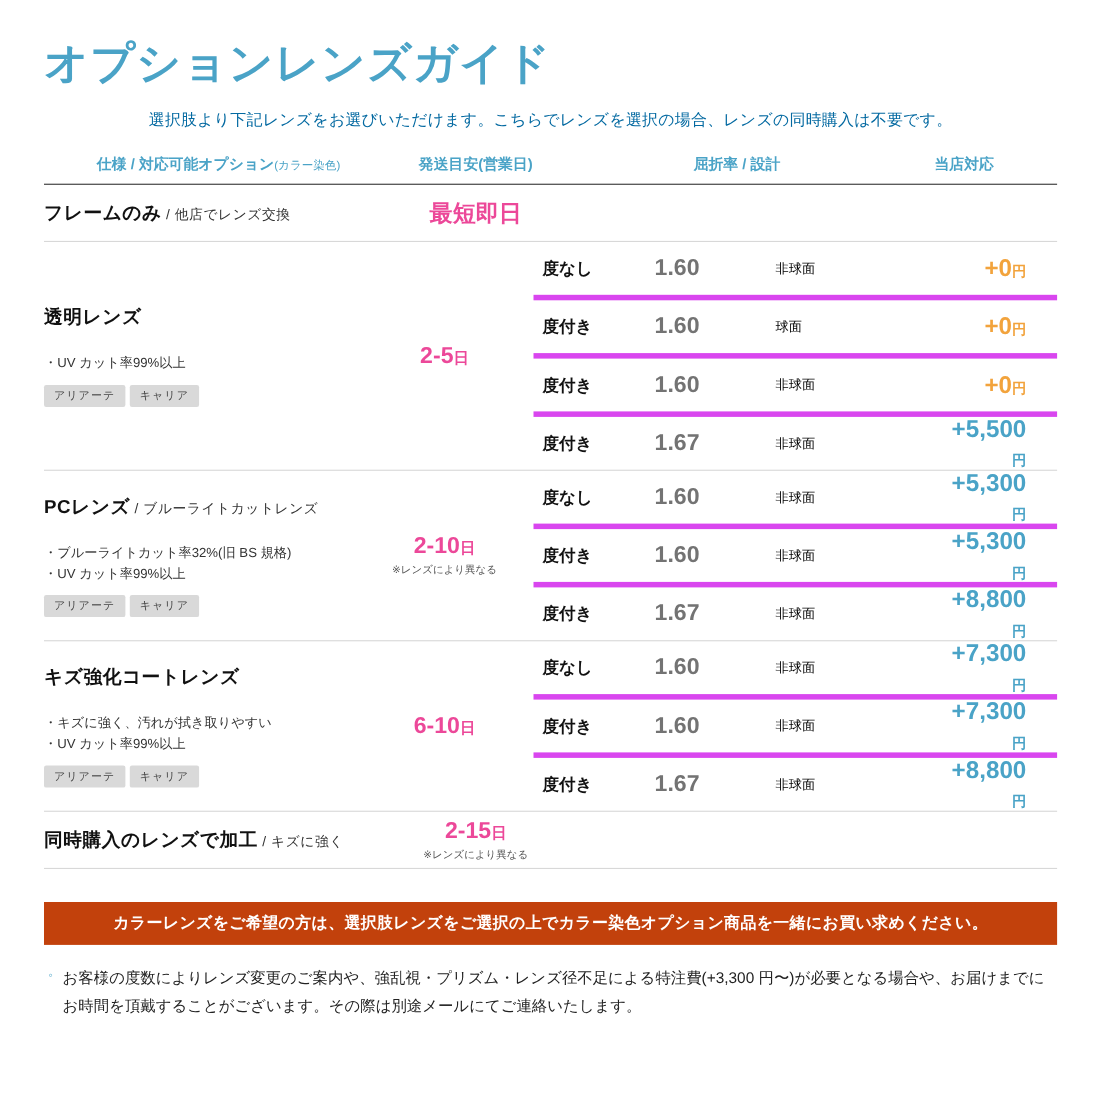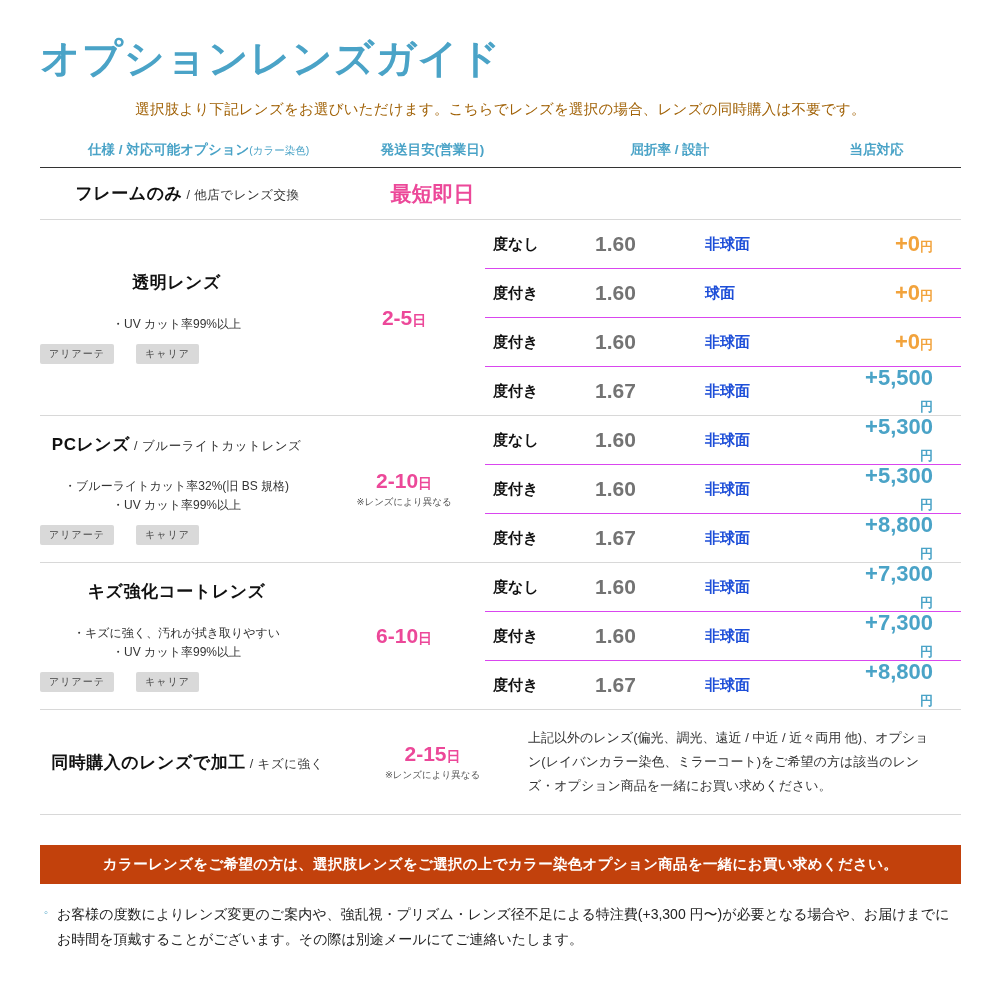--- a/index.html
+++ b/index.html
@@ -17,21 +17,21 @@
     color:#4aa3c7;
     font-size:40px;
     font-weight:bold;
     letter-spacing:1px;
     margin:34px 0 0 0;
     line-height:1.2;
   }
   .subtitle{
     text-align:center;
     font-size:14.5px;
-    color:#a16207;
+    color:#0369a1;
     margin:18px 0 0 0;
     letter-spacing:.2px;
   }
 
   
   .colhead{
     display:flex;
     align-items:flex-end;
     color:#4aa3c7;
     font-size:13.5px;
@@ -44,51 +44,51 @@
   .colhead .c3{width:300px;text-align:center;}
   .colhead .c4{flex:1;text-align:center;padding-right:28px;}
   .small{font-size:10.5px;font-weight:normal;}
 
   
   .tbl{border-top:1.5px solid #333;}
   .row{display:flex;border-bottom:1px solid #d8d8d8;}
   .cell-name{
     width:305px;box-sizing:border-box;
     padding:14px 10px 14px 0;
-    display:flex;flex-direction:column;justify-content:center;text-align:center;
+    display:flex;flex-direction:column;justify-content:center;
   }
   .cell-ship{
     width:175px;box-sizing:border-box;
     display:flex;flex-direction:column;align-items:center;justify-content:center;
     text-align:center;
   }
   .cell-right{flex:1;display:flex;flex-direction:column;justify-content:center;}
 
   .lens-name{font-size:17px;font-weight:bold;color:#111;letter-spacing:.5px;}
   .lens-name .sub{font-size:12.5px;font-weight:normal;color:#333;}
   .bullets{margin-top:21px;}
   .bullets div{font-size:12px;color:#333;line-height:1.55;}
 
-  .tags{margin-top:10px;display:flex;gap:22px;}
+  .tags{margin-top:10px;display:flex;gap:4px;}
   .tag{
     background:#d9d9d9;color:#444;
     font-size:10px;letter-spacing:1px;
     padding:3px 9px;border-radius:2px;white-space:nowrap;
   }
 
   .ship-main{font-size:21px;font-weight:bold;color:#ec4899;}
   .ship-main .unit{font-size:14px;}
   .ship-note{font-size:9.5px;color:#555;margin-top:3px;}
 
   
-  .spec{display:flex;align-items:center;height:48px;border-bottom:1px solid #d946ef;}
+  .spec{display:flex;align-items:center;height:48px;border-bottom:5px solid #d946ef;}
   .spec:last-child{border-bottom:none;}
   .spec .s-type{width:110px;font-size:15px;font-weight:bold;color:#111;padding-left:8px;box-sizing:border-box;}
   .spec .s-index{width:110px;font-size:21px;font-weight:bold;color:#737373;text-align:left;}
-  .spec .s-design{width:160px;font-size:15px;font-weight:bold;color:#1d4ed8;}
+  .spec .s-design{width:160px;font-size:12px;font-weight:normal;color:#000000;}
   .spec .s-price{flex:1;text-align:right;padding-right:28px;font-size:22px;font-weight:bold;}
   .spec .s-price .yen{font-size:13px;font-weight:bold;}
   .price-zero{color:#f2a33c;}
   .price-add{color:#4aa3c7;}
 
   .desc{
     font-size:13px;color:#333;line-height:1.85;
     padding:16px 28px 16px 8px;
   }
 
@@ -277,23 +277,20 @@
         <div class="lens-name">
           <span>同時購入のレンズで加工</span><span class="sub"> / キズに強く</span>
         </div>
       </div>
       <div class="cell-ship">
         <div class="ship-main">
           <span>2-15</span><span class="unit">日</span>
         </div>
         <div class="ship-note">※レンズにより異なる</div>
       </div>
-      <div class="cell-right">
-        <div class="desc">上記以外のレンズ(偏光、調光、遠近 / 中近 / 近々両用 他)、オプション(レイバンカラー染色、ミラーコート)をご希望の方は該当のレンズ・オプション商品を一緒にお買い求めください。</div>
-      </div>
     </div>
 
   </div>
 
   <div class="banner">カラーレンズをご希望の方は、選択肢レンズをご選択の上でカラー染色オプション商品を一緒にお買い求めください。</div>
 
   <div class="notes">
     <div class="note">
       <span class="mark">◦</span>
       <span class="txt">お客様の度数によりレンズ変更のご案内や、強乱視・プリズム・レンズ径不足による特注費(+3,300 円〜)が必要となる場合や、お届けまでにお時間を頂戴することがございます。その際は別途メールにてご連絡いたします。</span>

